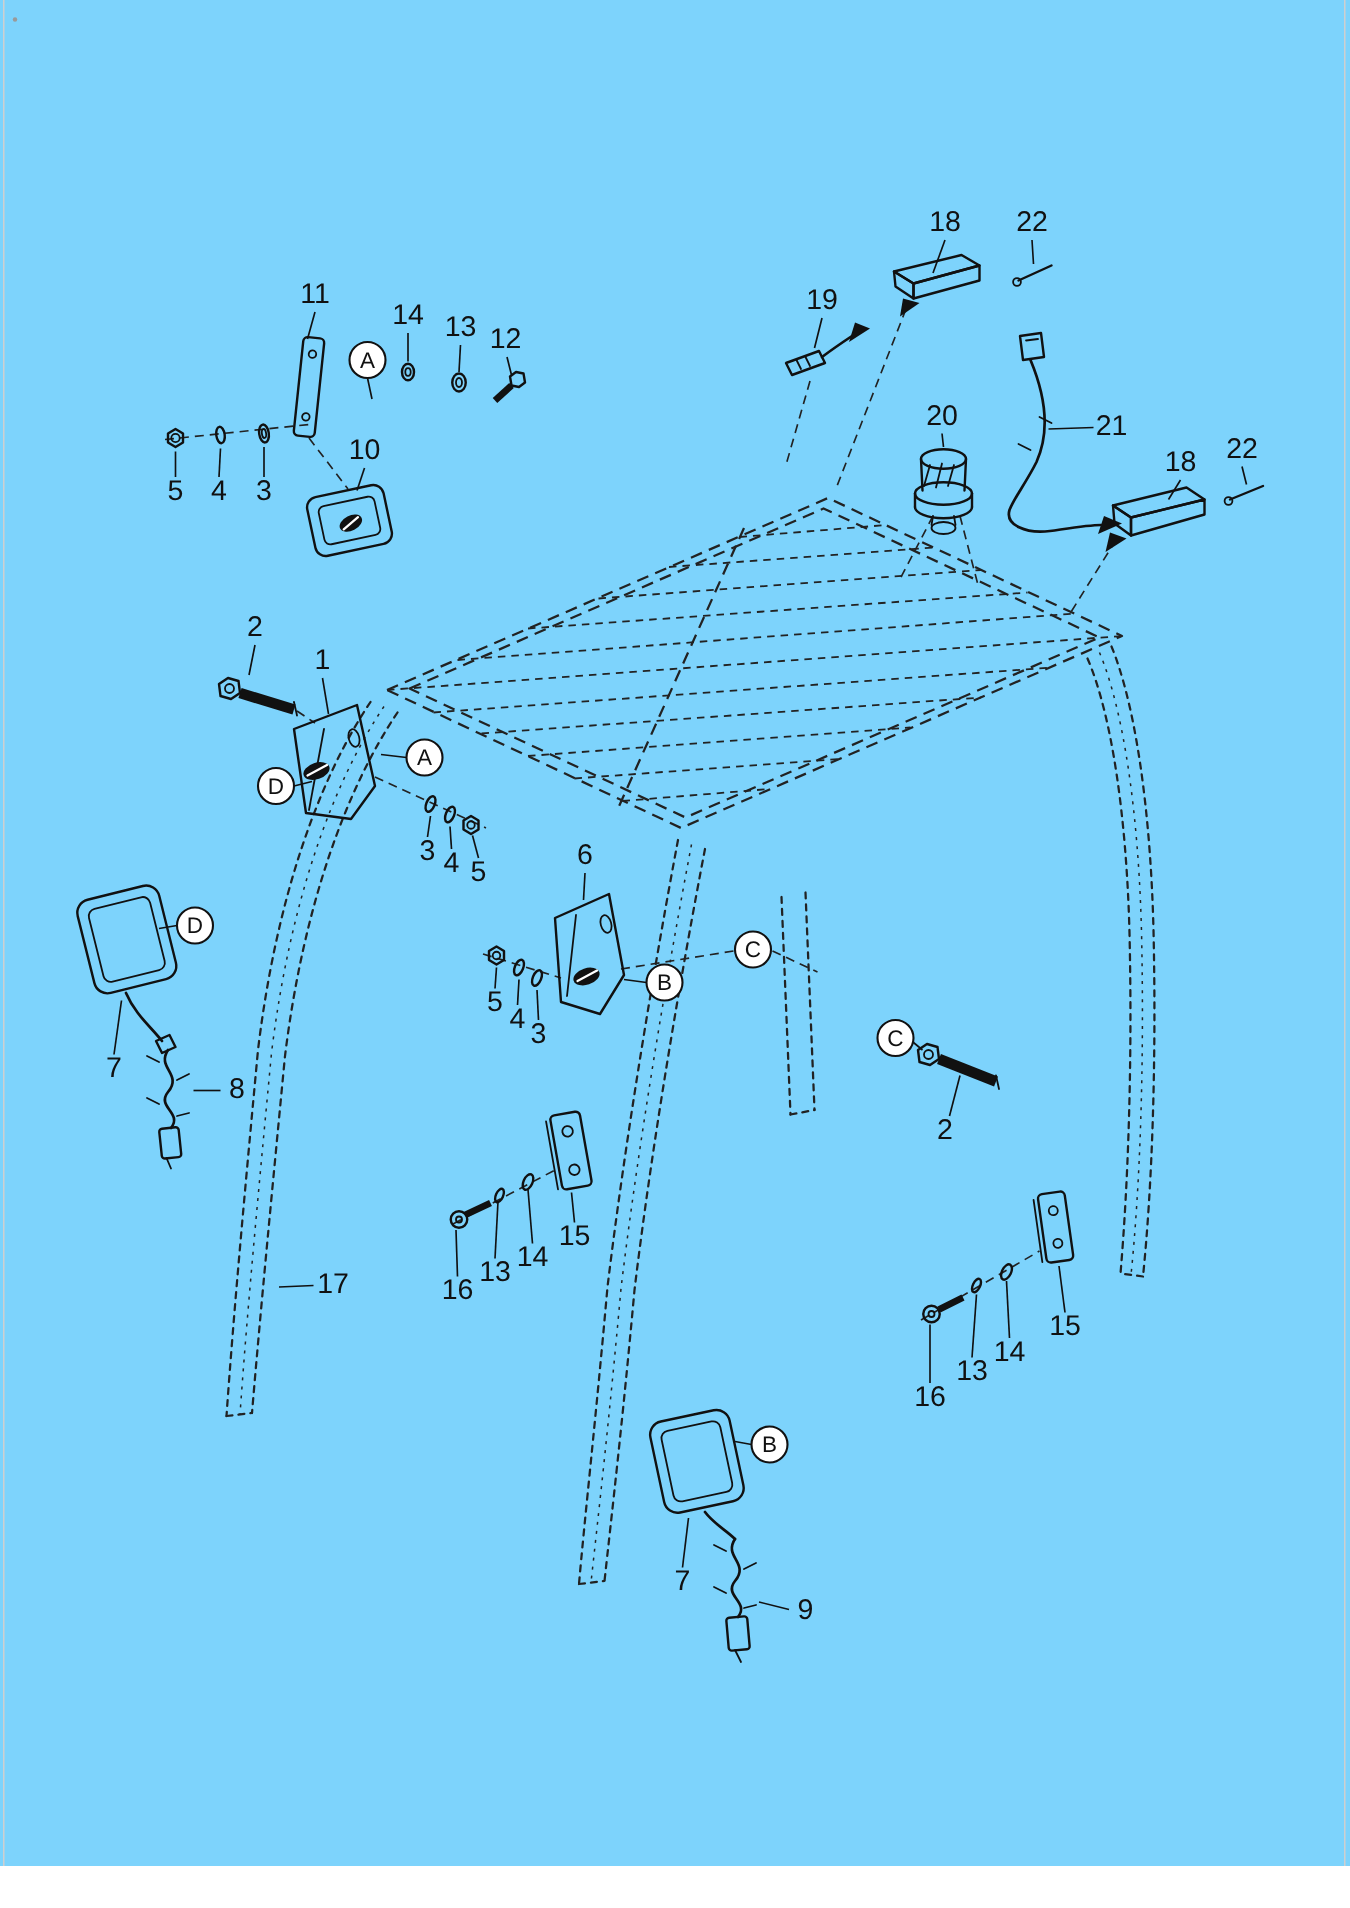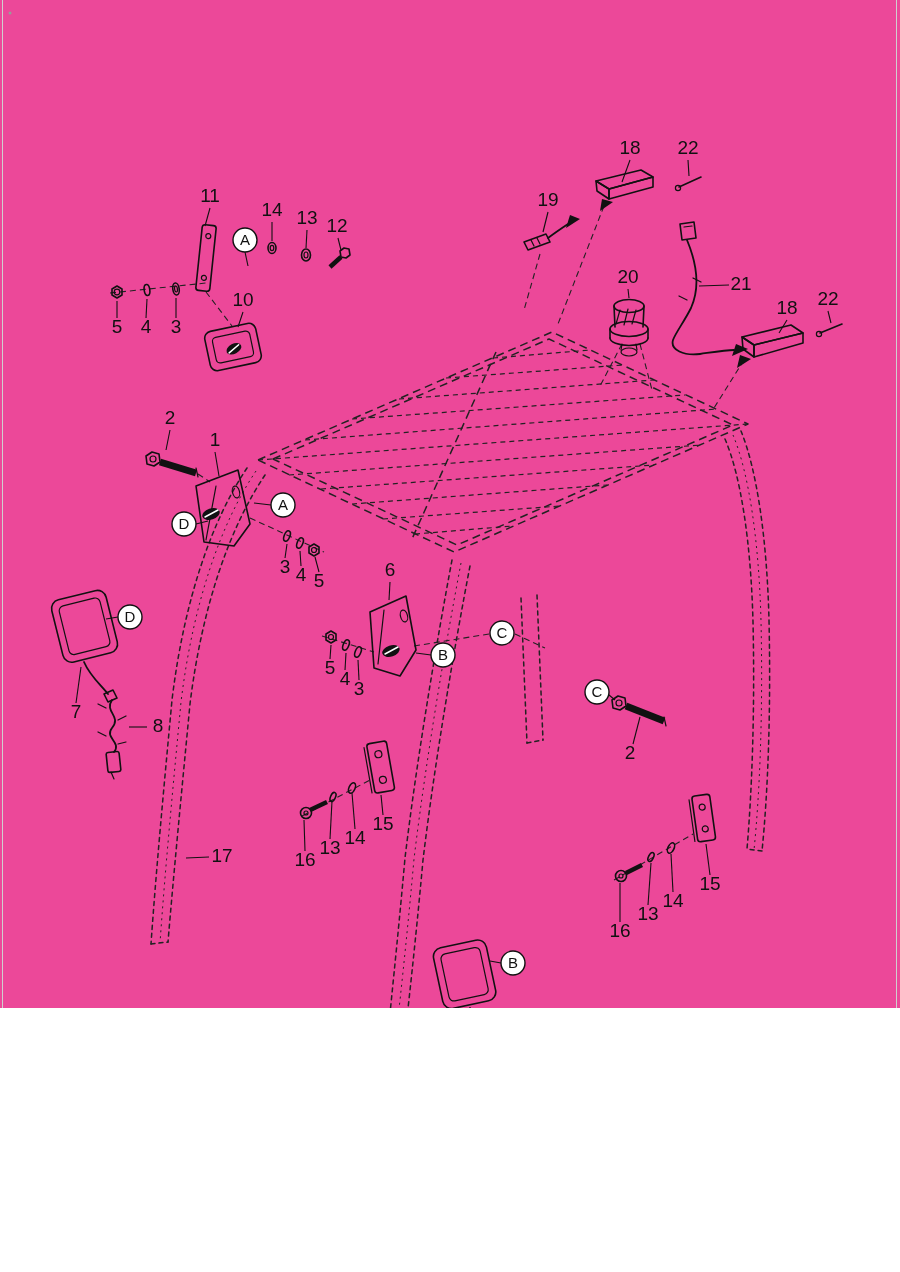--- a/index.html
+++ b/index.html
@@ -1,16 +1,16 @@
 <!DOCTYPE html>
 <html><head>
 <meta charset="utf-8">
 <style>
   html,body{margin:0;padding:0;background:#ffffff}
-  .stage{position:relative;width:900px;height:1008px;background:#ec4899;overflow:hidden}
+  .stage{position:relative;width:900px;height:1244px;background:#7dd3fc;overflow:hidden}
   svg{display:block}
   .part-label{font-family:"Liberation Sans",sans-serif;font-size:19px;fill:#111;text-anchor:middle}
   .callout-text{font-family:"Liberation Sans",sans-serif;font-size:15px;fill:#111;text-anchor:middle}
   .callout-circle{fill:#fff;stroke:#111;stroke-width:1.4}
   .leader{stroke:#111;stroke-width:1.1;fill:none}
   .frame-line{stroke:#222;fill:none;stroke-width:1.5;stroke-dasharray:8 5;stroke-linejoin:round}
   .slat{stroke:#222;stroke-width:1.2;stroke-dasharray:5 4;fill:none}
   .leg{stroke:#222;fill:none;stroke-width:1.5;stroke-dasharray:4 4;stroke-linecap:round}
   .leg-mid{stroke:#222;fill:none;stroke-width:1;stroke-dasharray:2 4}
   .axis{stroke:#222;stroke-width:1.1;stroke-dasharray:6 4;fill:none}

